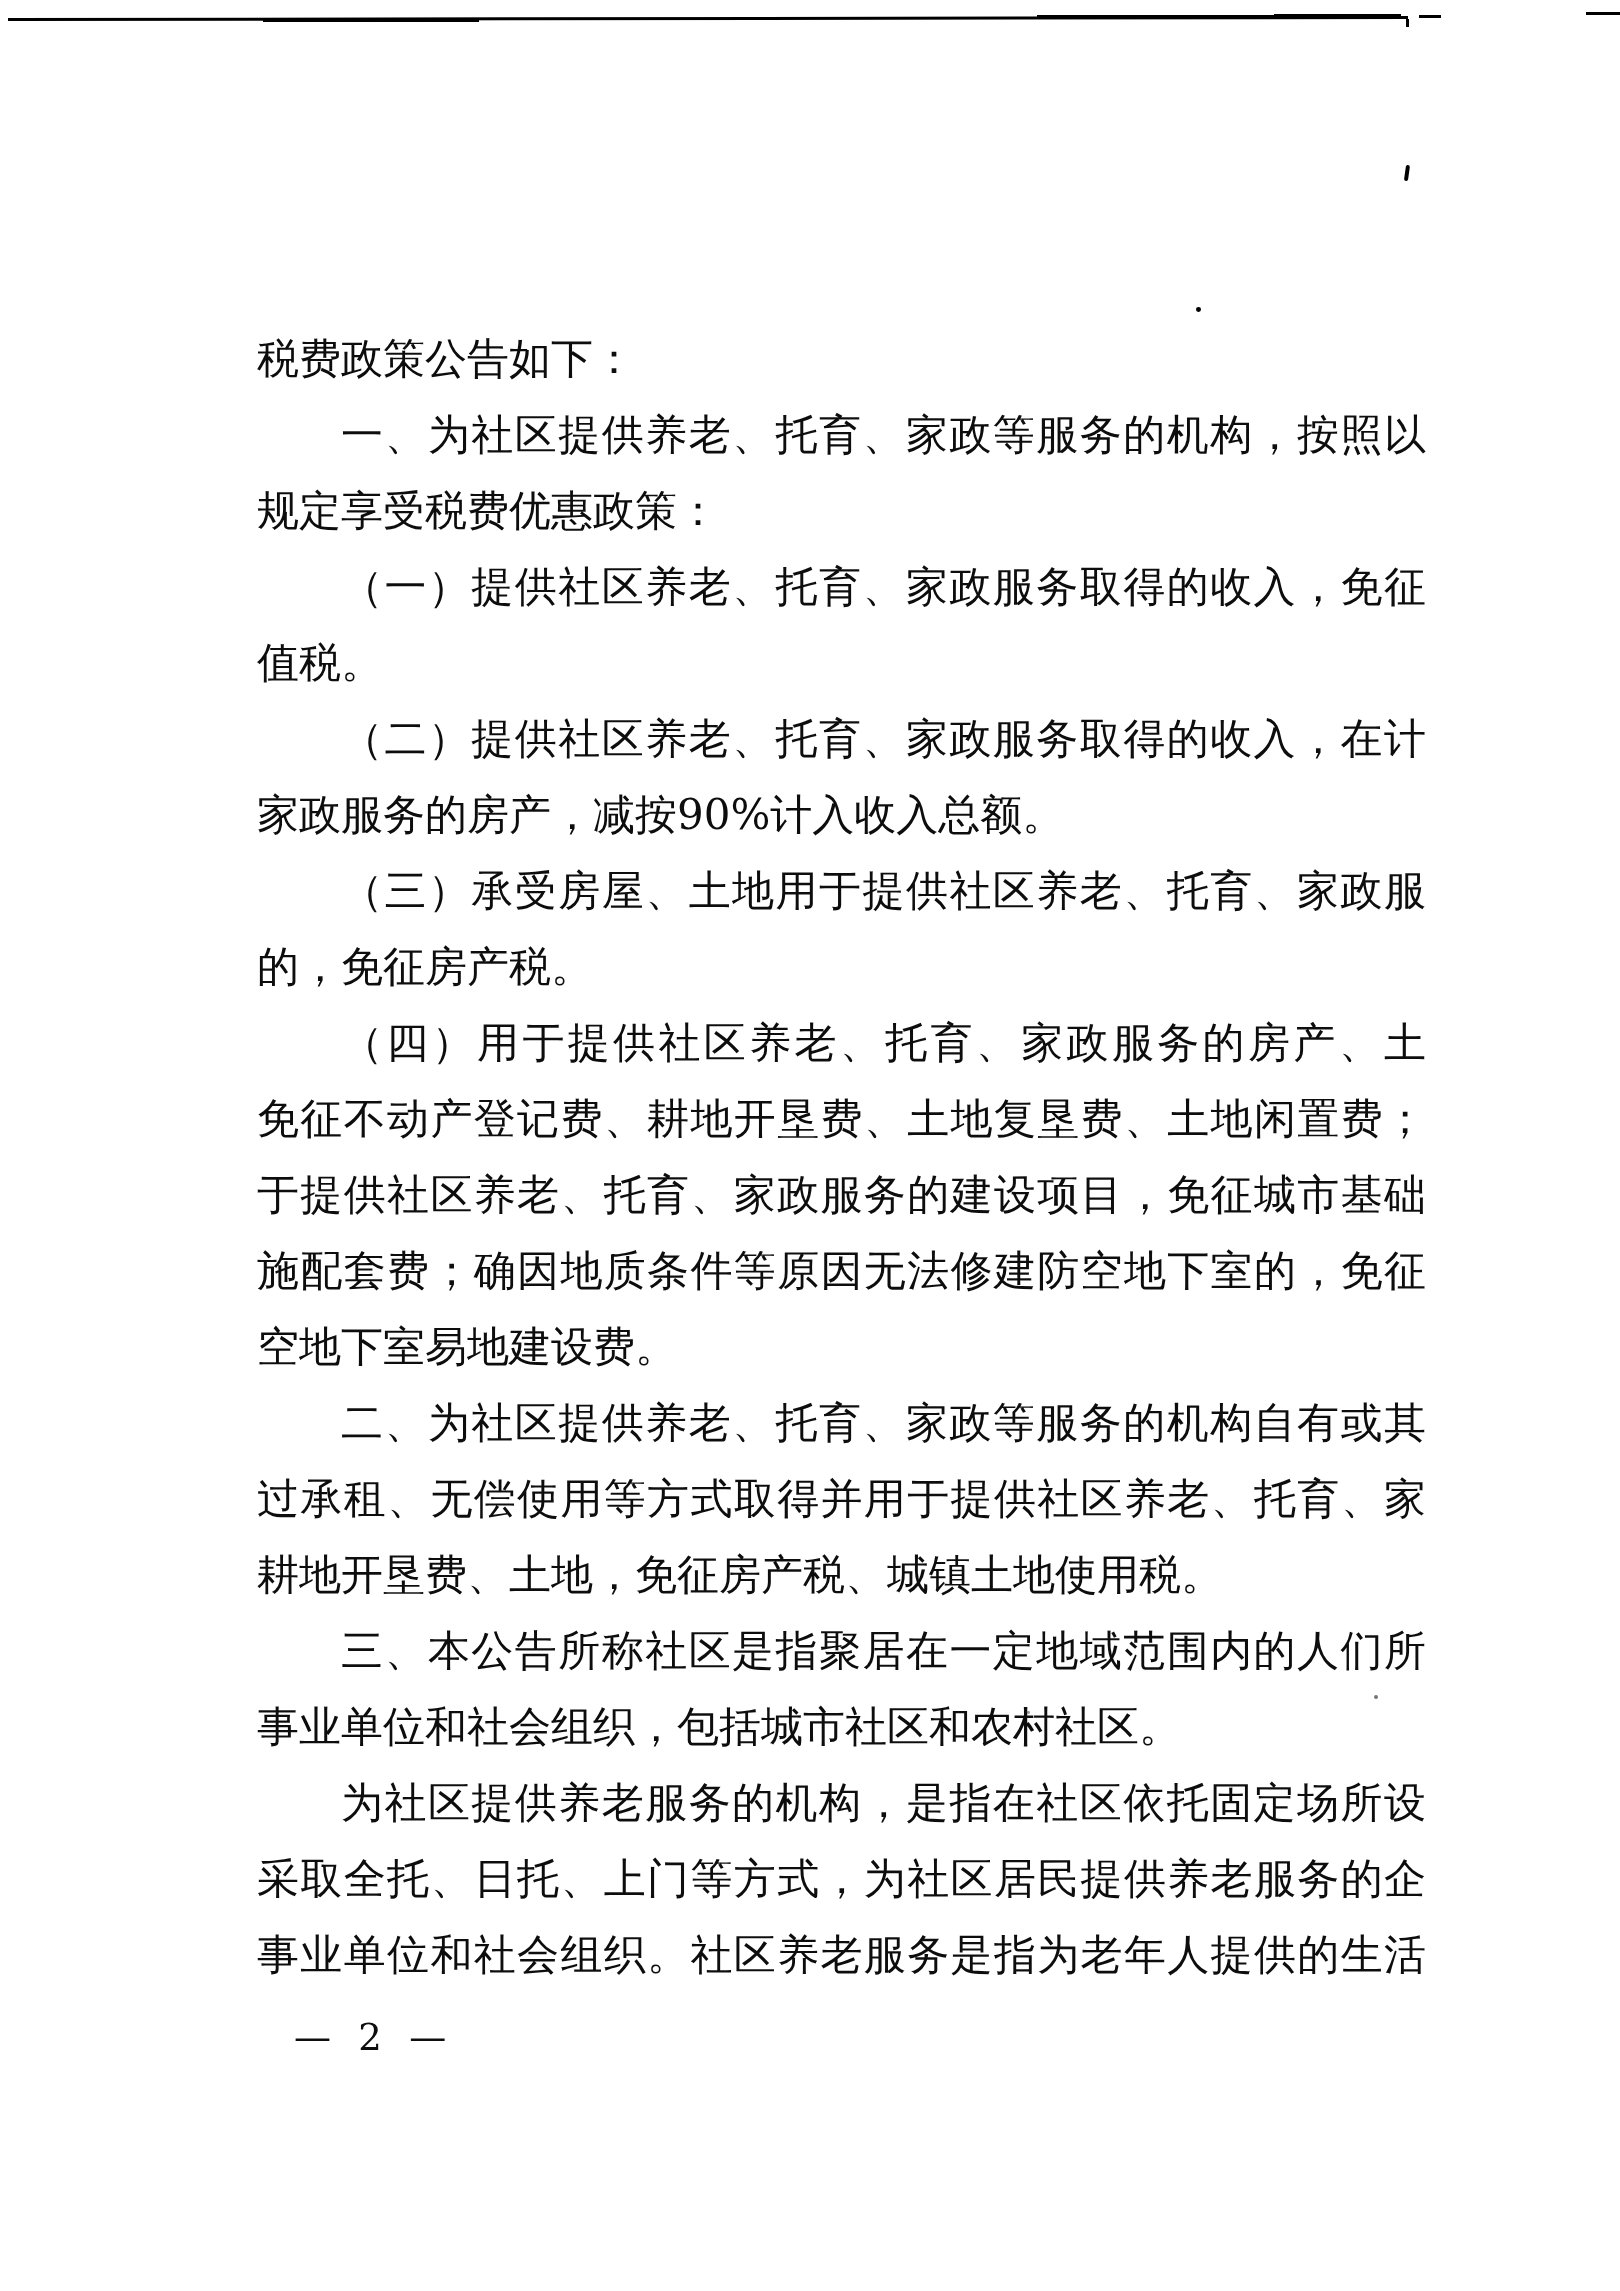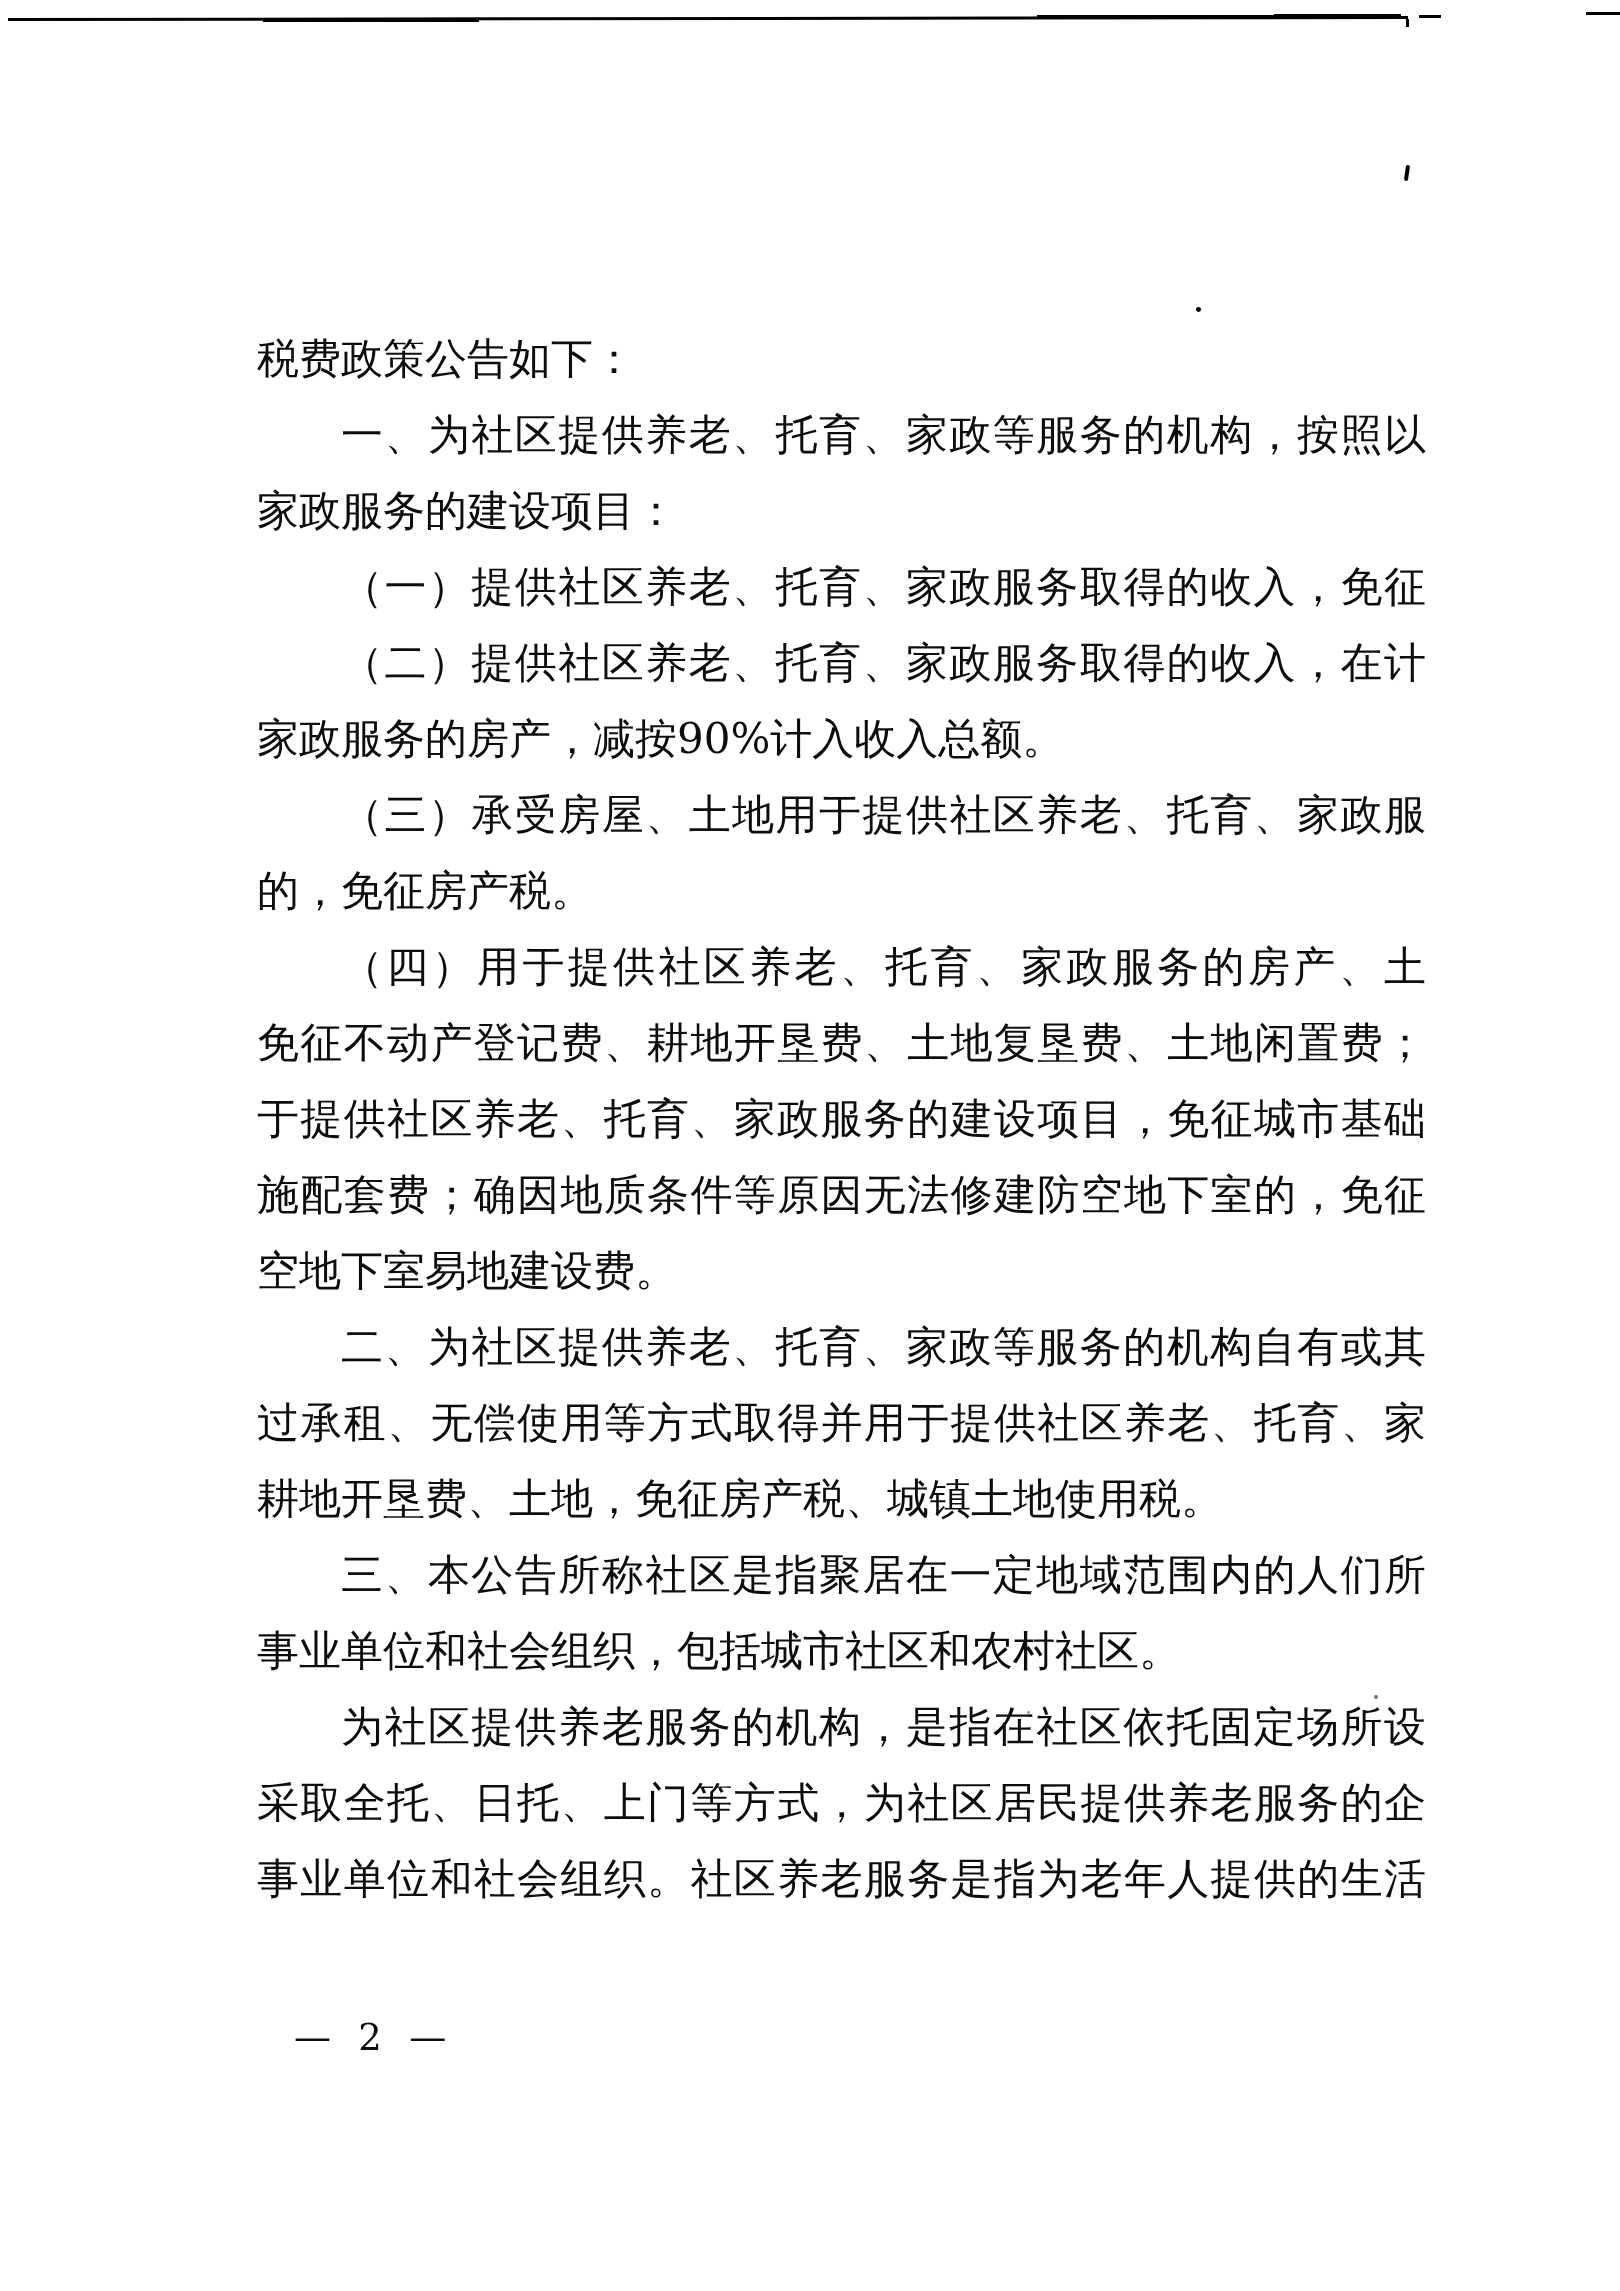--- a/index.html
+++ b/index.html
@@ -83,22 +83,23 @@
   <div class="artifact top-line-right-dash"></div>
   <div class="artifact top-line-tick"></div>
   <div class="artifact mark-squiggle"></div>
   <div class="artifact mark-dot"></div>
   <div class="artifact mark-speck1"></div>
   <div class="artifact mark-speck2"></div>
 
   <div class="body-text">
       <div class="line">税费政策公告如下：</div>
       <div class="line indent justify">一、为社区提供养老、托育、家政等服务的机构，按照以下</div>
-      <div class="line">家政服务的建设项目：</div>
+      <div class="line">规定享受税费优惠政策：</div>
       <div class="line indent justify">（一）提供社区养老、托育、家政服务取得的收入，免征增</div>
+      <div class="line">值税。</div>
       <div class="line indent justify">（二）提供社区养老、托育、家政服务取得的收入，在计算</div>
       <div class="line">家政服务的房产，减按90%计入收入总额。</div>
       <div class="line indent justify">（三）承受房屋、土地用于提供社区养老、托育、家政服务</div>
       <div class="line">的，免征房产税。</div>
       <div class="line indent justify">（四）用于提供社区养老、托育、家政服务的房产、土地，</div>
       <div class="line justify">免征不动产登记费、耕地开垦费、土地复垦费、土地闲置费；用</div>
       <div class="line justify">于提供社区养老、托育、家政服务的建设项目，免征城市基础设</div>
       <div class="line justify">施配套费；确因地质条件等原因无法修建防空地下室的，免征防</div>
       <div class="line">空地下室易地建设费。</div>
       <div class="line indent justify">二、为社区提供养老、托育、家政等服务的机构自有或其通</div>

